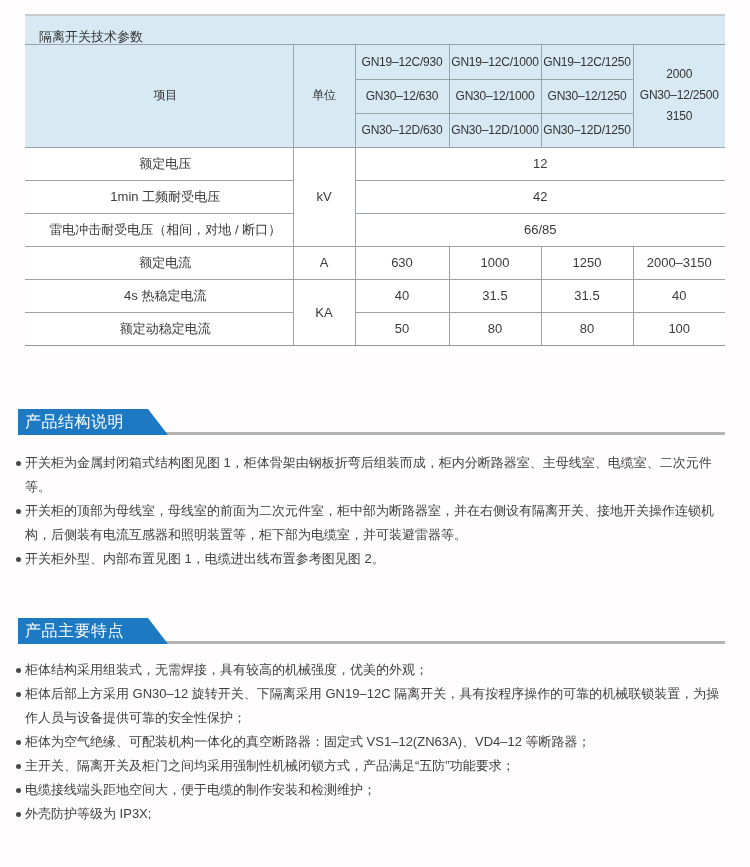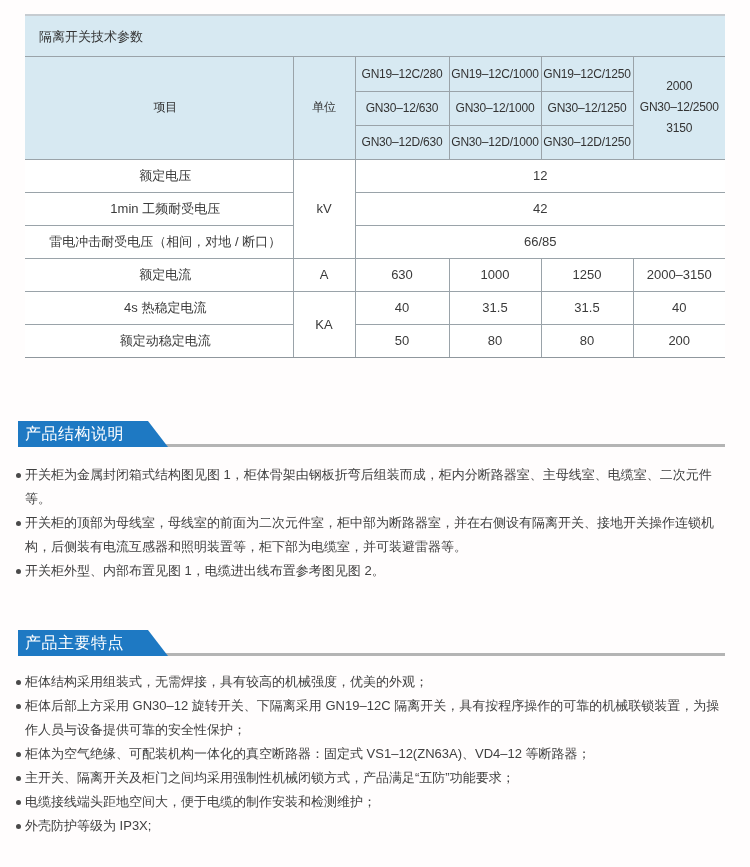--- a/index.html
+++ b/index.html
@@ -12,21 +12,21 @@
   }
   .page { width:750px; height:867px; overflow:hidden; background:#fffdfd; }
   .content { padding:0 25px; }
 
   
   .table-block { margin-top:14px; }
   .table-title {
     background:#d7e9f2;
     border-top:2px solid #c6ccd1;
     border-bottom:1px solid #9aa3a9;
-    height:43px; line-height:41px;
+    height:31px; line-height:41px;
     padding-left:14px;
     font-size:13px; color:#333;
   }
   .table-wrap { border-bottom:1px solid #8f979d; }
   table { width:100%; border-collapse:collapse; border-style:hidden; table-layout:fixed; }
   th, td { border:1px solid #9aa3a9; text-align:center; vertical-align:middle; font-weight:normal; }
   thead th { background:#d7e9f2; height:34px; font-size:12px; color:#333; letter-spacing:-0.2px; }
   tbody td { background:#ffffff; height:33px; font-size:13px; color:#3a3a3a; }
   .cell-label { text-align:center; padding-left:13px; }
   .c-item { width:268px; } .c-unit { width:62px; }
@@ -81,21 +81,21 @@
               <col class="c-unit">
               <col class="c-a">
               <col class="c-b">
               <col class="c-c">
               <col class="c-d">
           </colgroup>
           <thead>
             <tr>
               <th rowspan="3" class="cell-label">项目</th>
               <th rowspan="3">单位</th>
-              <th>GN19–12C/280</th>
+              <th>GN19–12C/930</th>
               <th>GN19–12C/1000</th>
               <th>GN19–12C/1250</th>
               <th rowspan="3">
                 <div class="group-line">2000</div>
                 <div class="group-line">GN30–12/2500</div>
                 <div class="group-line">3150</div>
               </th>
             </tr>
             <tr>
               <th>GN30–12/630</th>
@@ -136,21 +136,21 @@
               <td>40</td>
               <td>31.5</td>
               <td>31.5</td>
               <td>40</td>
             </tr>
             <tr>
               <td class="cell-label">额定动稳定电流</td>
               <td>50</td>
               <td>80</td>
               <td>80</td>
-              <td>200</td>
+              <td>100</td>
             </tr>
           </tbody>
         </table>
       </div>
     </section>
 
     <section class="text-section s1">
       <div class="banner-row">
         <div class="banner-line"></div>
         <div class="banner">产品结构说明</div>

